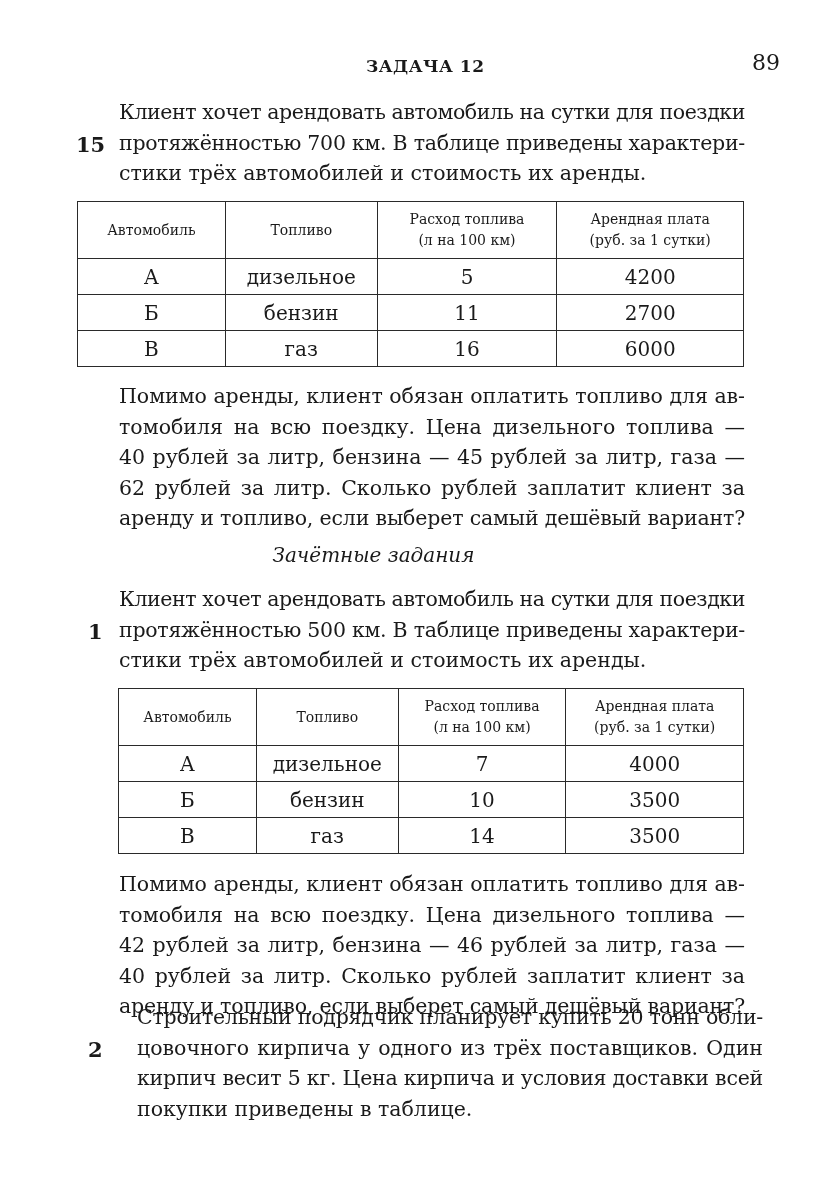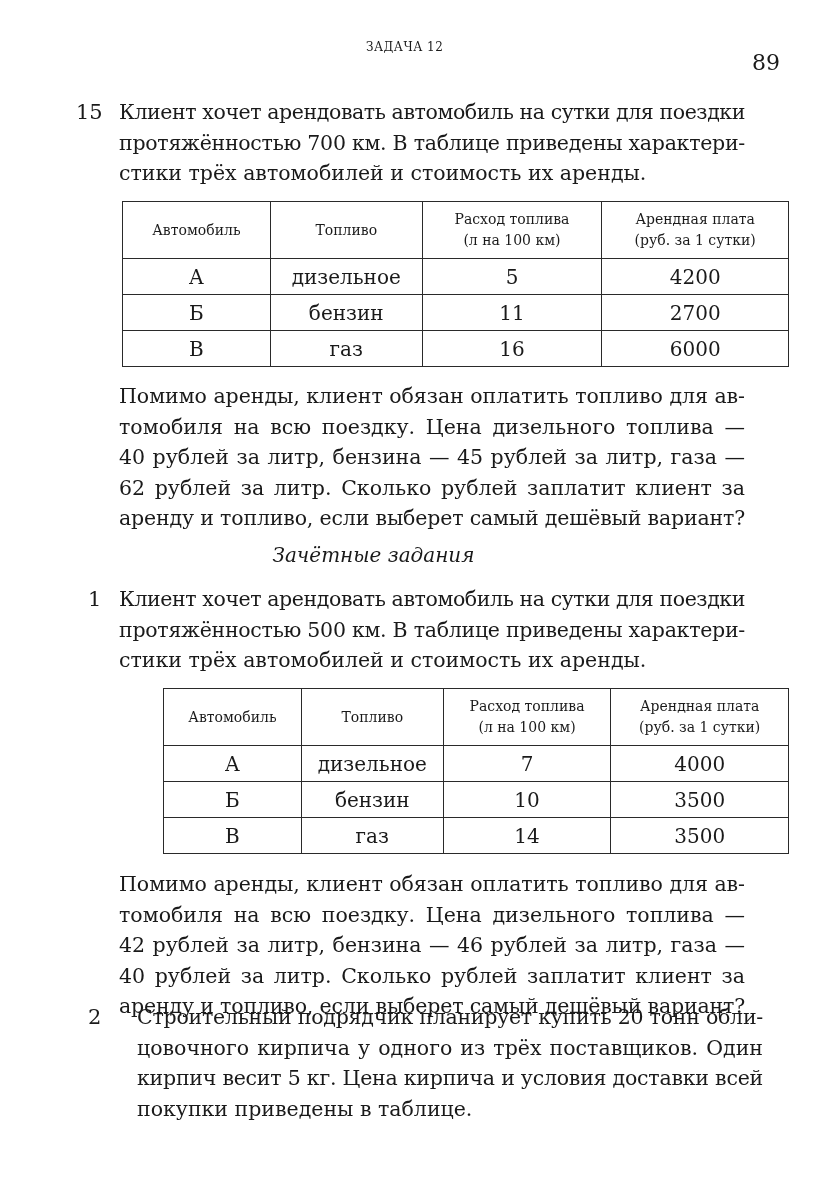--- a/index.html
+++ b/index.html
@@ -3,44 +3,43 @@
 <meta charset="utf-8">
 <style>
   html, body { margin: 0; padding: 0; background: #ffffff; }
   body {
     width: 827px; height: 1197px; position: relative; overflow: hidden;
     font-family: "DejaVu Serif", "Liberation Serif", serif;
     color: #1a1a1a;
   }
   .page { position: absolute; left: 0; top: 0; width: 827px; height: 1197px; }
   .running-head {
-    position: absolute; top: 40px; left: 366px;
-    font-size: 12px; letter-spacing: 0.5px;
+    position: absolute; top: 56px; left: 366px;
+    font-size: 17px; letter-spacing: 0.5px; font-weight: bold;
   }
   .page-number {
     position: absolute; top: 50px; left: 752px;
     font-size: 22px;
   }
   .prob-num {
-    position: absolute; font-weight: normal; font-size: 21px;
+    position: absolute; font-weight: bold; font-size: 21px; margin-top: 32px;
   }
   .para {
     position: absolute; font-size: 20.5px; line-height: 30.5px;
     text-align: justify; width: 626px;
   }
   .para .line { display: block; white-space: nowrap; text-align-last: justify; }
   .para .line.last { text-align-last: left; }
   .section-title {
     position: absolute; top: 543px; left: 0; width: 747px; text-align: center;
     font-style: italic; font-size: 20px;
   }
   table.data-table {
     position: absolute; border-collapse: collapse;
     font-family: "DejaVu Serif", "Liberation Serif", serif;
-    margin-left: 45px;
   }
   table.data-table th, table.data-table td {
     border: 1.5px solid #2a2a2a; text-align: center; padding: 0;
   }
   table.data-table th {
     font-weight: normal; font-size: 14px; line-height: 21px; height: 56px;
   }
   table.data-table td { font-size: 20px; height: 35px; }
 </style>
 </head>

